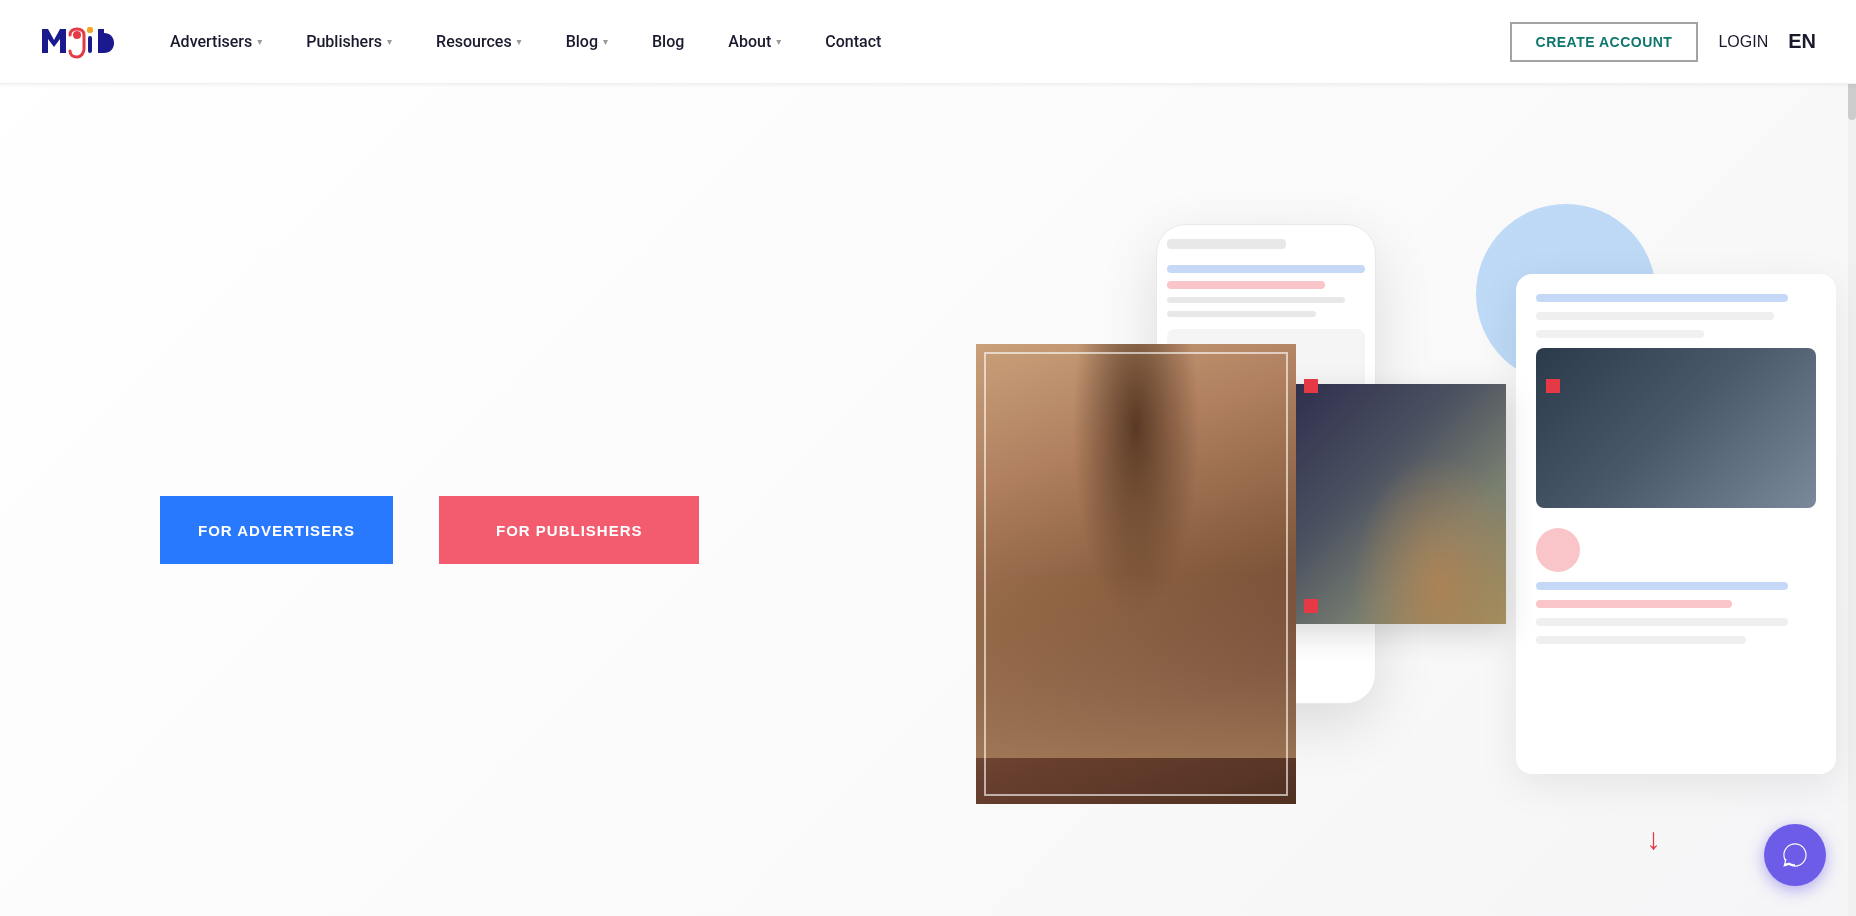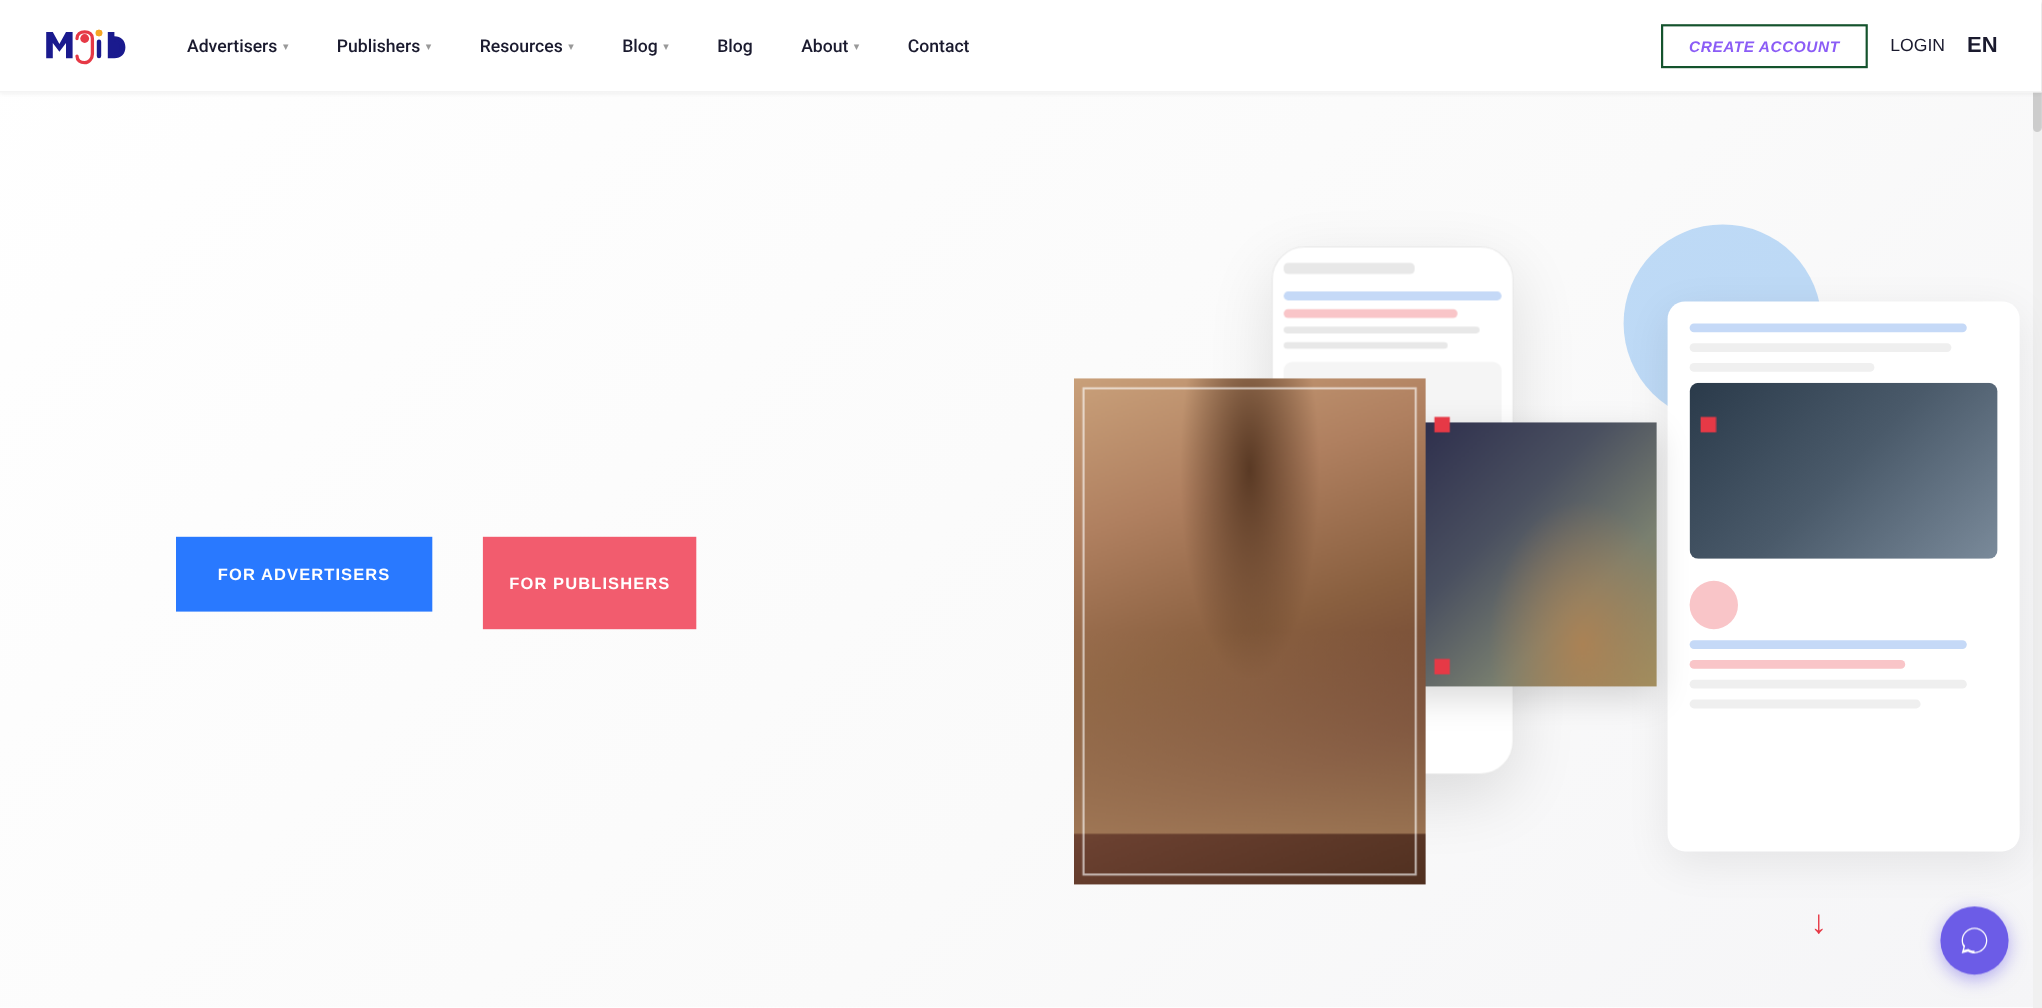--- a/index.html
+++ b/index.html
@@ -56,30 +56,29 @@
       font-size: 10px;
       color: #999;
     }
     .nav-actions {
       display: flex;
       align-items: center;
       gap: 20px;
       margin-left: auto;
     }
     .create-account-btn {
-      border: 2px solid #14532d;
-      color: #8b5cf6;
+      border: 2px solid #a3a3a3;
+      color: #0f766e;
       background: transparent;
       padding: 10px 24px;
       font-size: 14px;
       font-weight: 700;
       letter-spacing: 0.5px;
       cursor: pointer;
       text-transform: uppercase;
-      font-style: italic;
     }
     .login-btn {
       font-size: 16px;
       font-weight: 500;
       color: #1a1a2e;
       cursor: pointer;
       background: none;
       border: none;
       text-transform: uppercase;
     }
@@ -130,22 +129,22 @@
       font-weight: 700;
       letter-spacing: 1px;
       text-transform: uppercase;
       cursor: pointer;
       white-space: nowrap;
     }
     .btn-publishers {
       background: #f25c6e;
       color: #fff;
       border: none;
-      padding: 0 24px;
-      height: 84px;
+      padding: 0 57px;
+      height: 68px;
       font-size: 15px;
       font-weight: 700;
       letter-spacing: 1px;
       text-transform: uppercase;
       cursor: pointer;
       white-space: nowrap;
     }
 
     
     .hero-visual {

